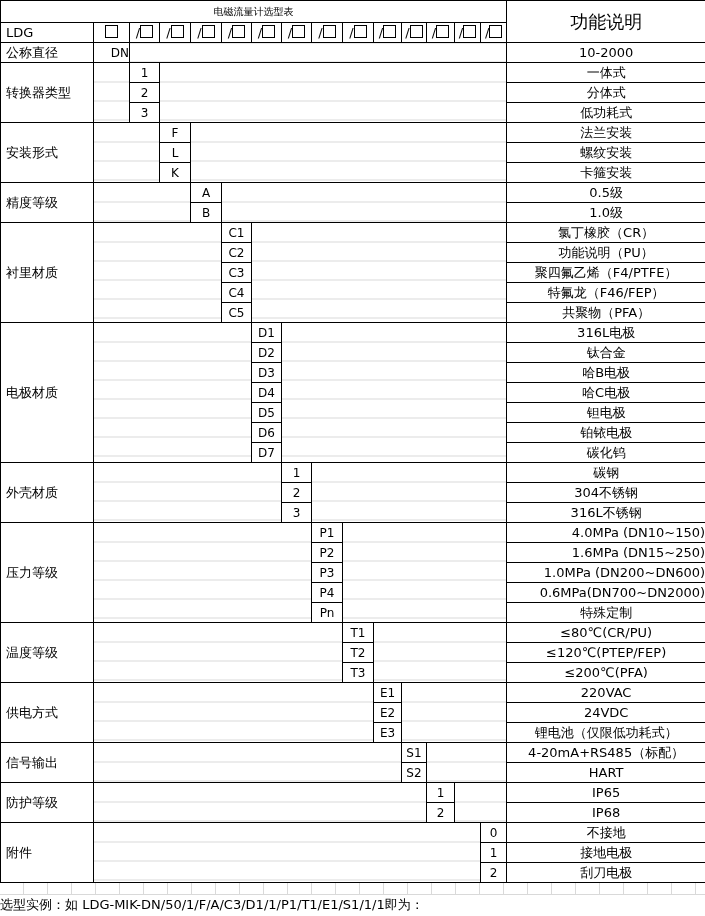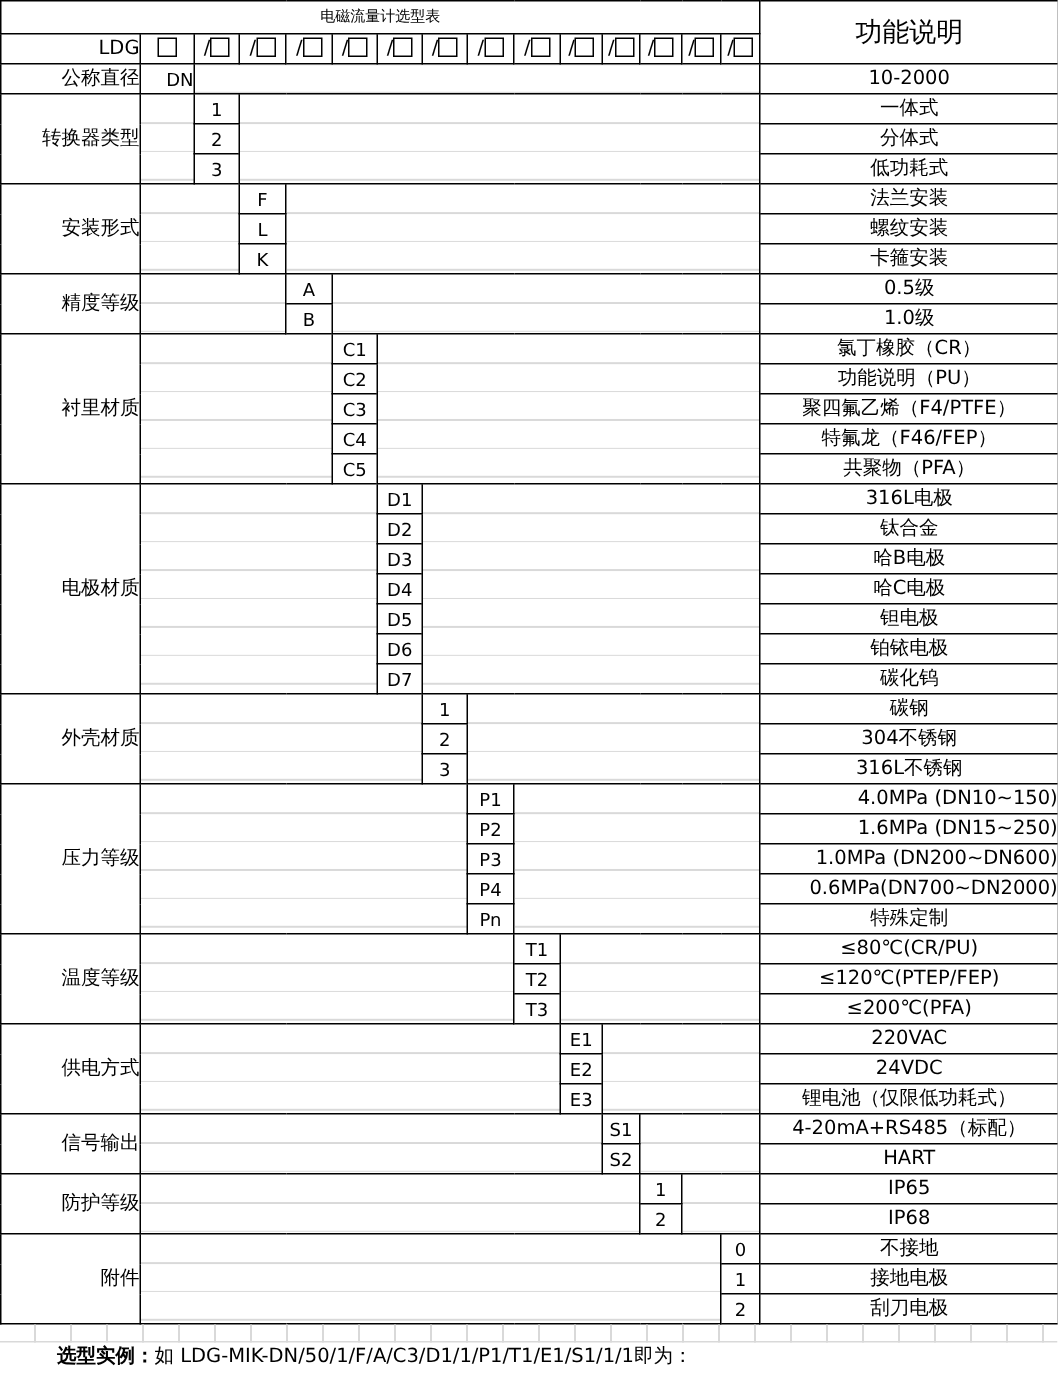--- a/index.html
+++ b/index.html
@@ -2,32 +2,32 @@
 <html><head>
 <meta charset="utf-8">
 <style>
   html,body{margin:0;padding:0;background:#ffffff;}
   body{width:705px;height:916px;font-family:"DejaVu Sans",sans-serif;color:#000;}
   table{border-collapse:collapse;table-layout:fixed;width:705px;}
   td{border:1px solid #000;height:19px;padding:0;text-align:center;
      font-size:13px;line-height:18px;overflow:hidden;white-space:nowrap;}
   td.title{font-size:10px;height:21px;}
   td.fnhead{font-size:18px;}
-  td.lbl{text-align:right;padding-left:5px;}
+  td.lbl{text-align:left;padding-left:5px;}
   td.codecell{font-size:12px;}
   td.left{text-align:right;padding-left:3px;}
   td.blank{background-image:repeating-linear-gradient(to bottom,#ffffff 0px,#ffffff 18px,#d9d9d9 18px,#d9d9d9 19px);}
   .cb{display:inline-block;width:11px;height:11px;border:1px solid #000;vertical-align:middle;margin-top:-3px;}
   .slash{font-size:13px;}
   .footer{font-size:13px;}
   .gridstrip{height:12px;background-image:
       linear-gradient(to bottom,rgba(0,0,0,0) 0 11px,#d9d9d9 11px 12px),
       repeating-linear-gradient(to right,rgba(0,0,0,0) 0 23px,#d9d9d9 23px 24px);}
   .footer p{margin:0;line-height:19px;white-space:nowrap;}
-  .footer b{font-weight:bold;padding-left:38px;}
+  .footer b{font-weight:normal;}
   .indent{text-indent:26px;}
 </style>
 </head>
 <body>
 
 <table id="sel-table">
   <colgroup>
     <col style="width:93px">
       <col style="width:36px">
     <col style="width:30px">

